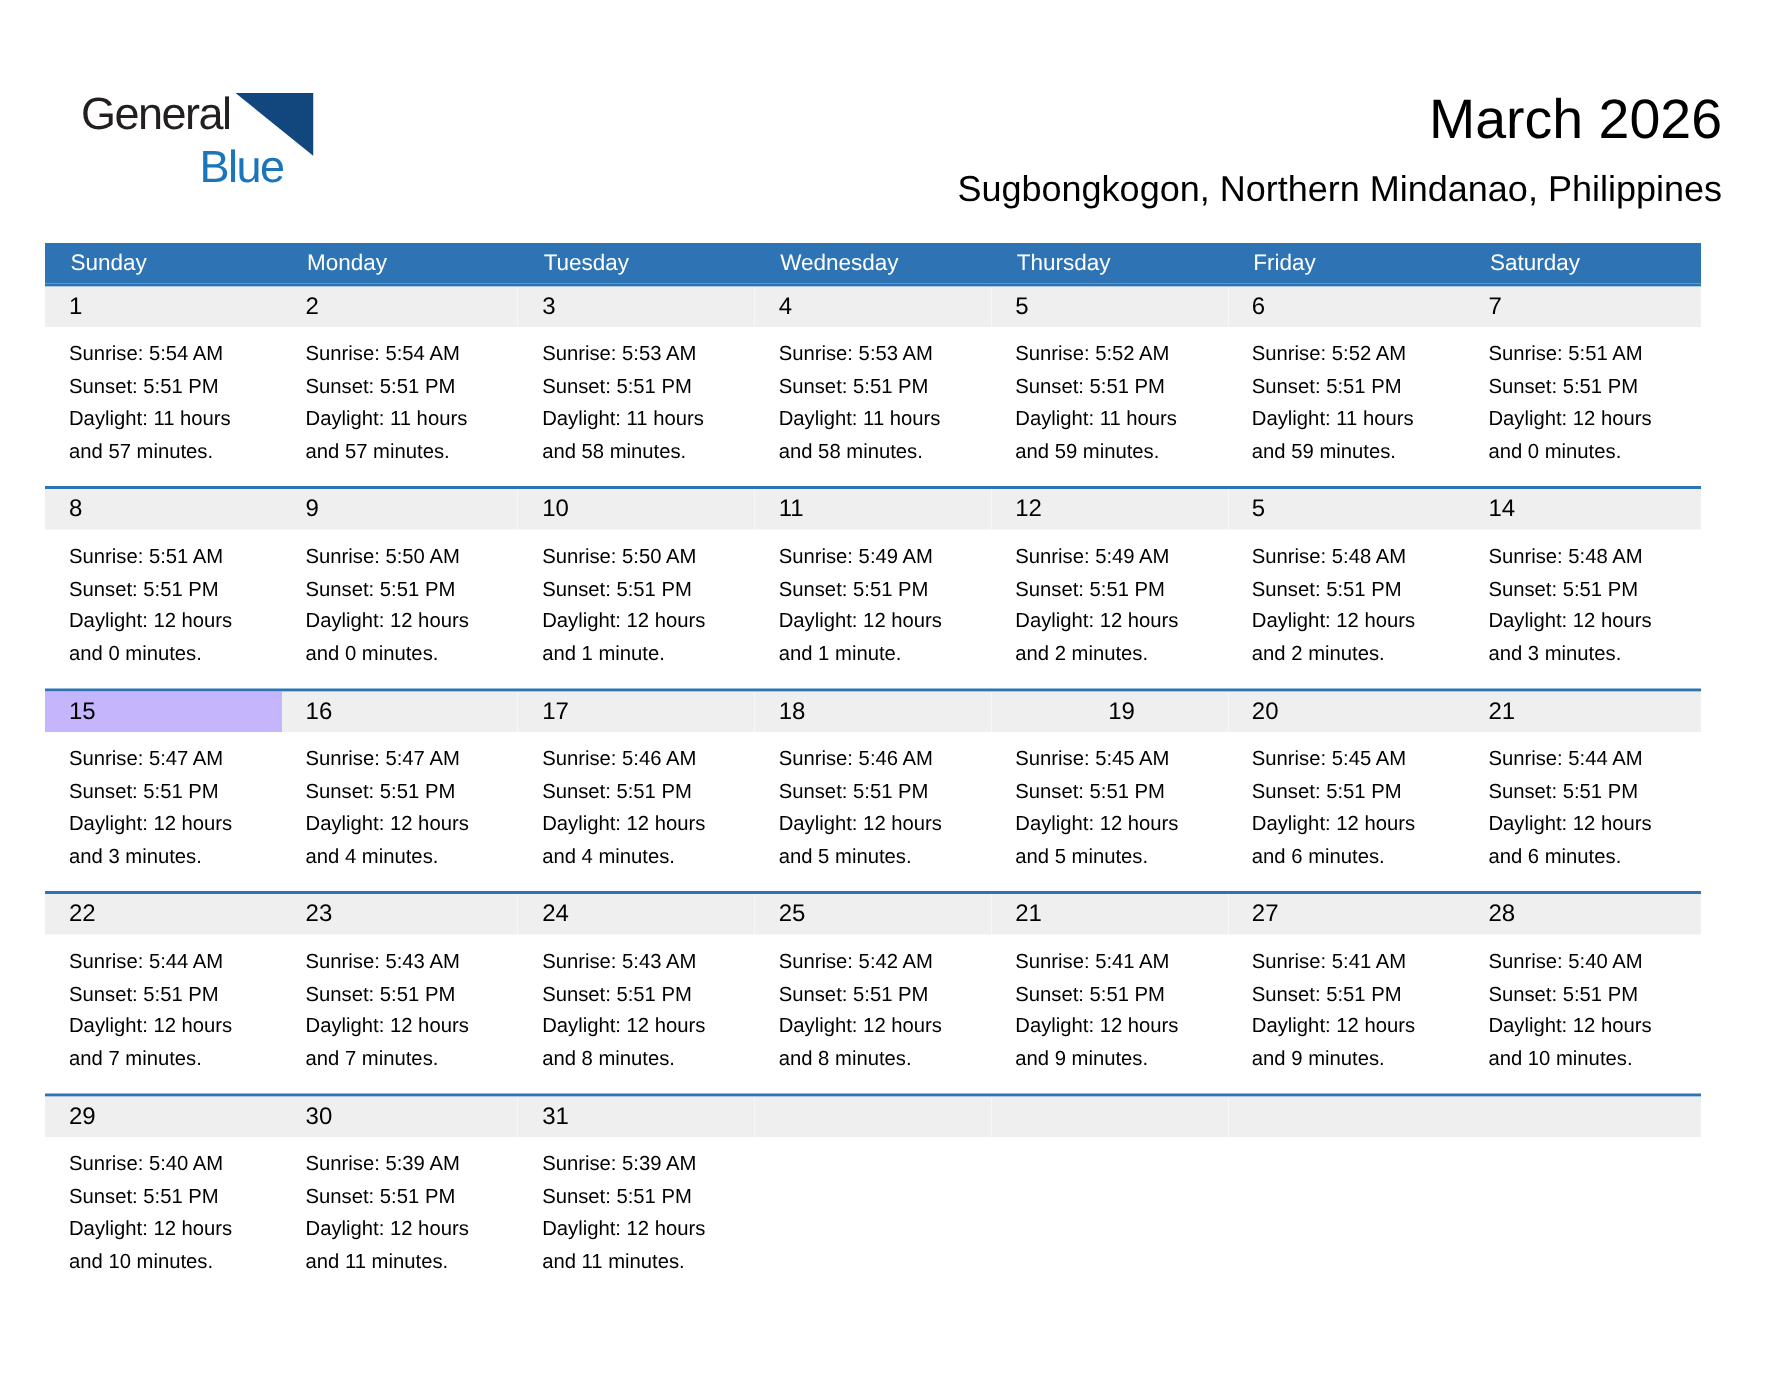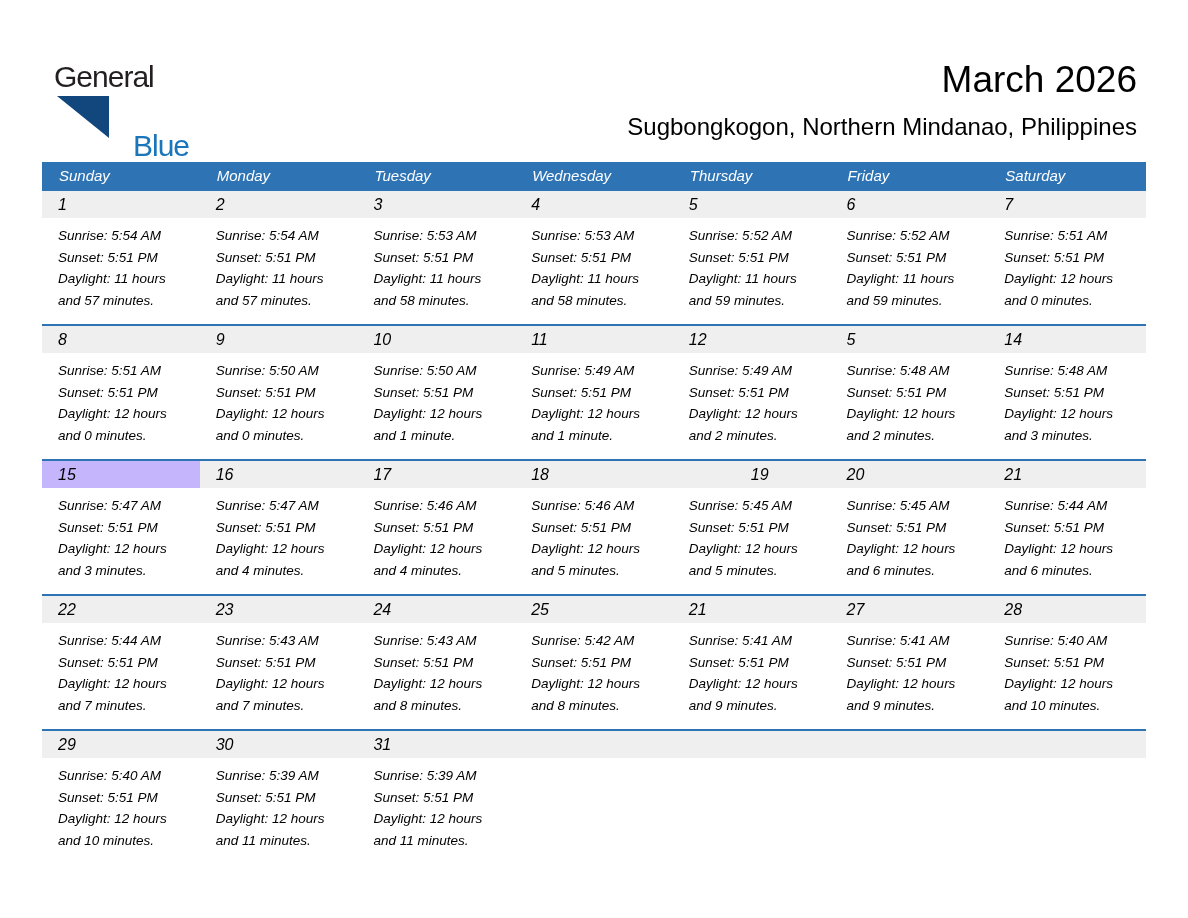--- a/index.html
+++ b/index.html
@@ -19,21 +19,20 @@
 
   
   .logo {
     position: absolute;
     left: 54px;
     top: 60px;
   }
   .logo-row1 {
     display: flex;
     align-items: flex-start;
-    flex-direction: column;
   }
   .logo-general {
     font-size: 30px;
     line-height: 34px;
     color: #231f20;
     letter-spacing: -1px;
   }
   .logo-triangle {
     margin-left: 3px;
     margin-top: 2px;
@@ -44,44 +43,43 @@
     line-height: 30px;
     color: #1b75bb;
     letter-spacing: -1px;
     margin-left: 79px;
     margin-top: -7px;
   }
 
   
   .titles {
     position: absolute;
-    right: 51px;
+    right: 40px;
     top: 58px;
     text-align: right;
     width: 900px;
   }
   .month-title {
     font-size: 37px;
     line-height: 44px;
     color: #000000;
   }
   .location-subtitle {
     font-size: 24px;
     line-height: 26px;
     margin-top: 12px;
     color: #000000;
   }
 
   
   .cal {
     position: absolute;
-    left: 42px;
+    left: 30px;
     top: 162px;
     width: 1104px;
-    font-style: italic;
   }
   .cal-header {
     display: grid;
     grid-template-columns: repeat(7, 1fr);
     height: 27px;
   }
   .dow {
     color: #ffffff;
     font-size: 15px;
     line-height: 27px;

